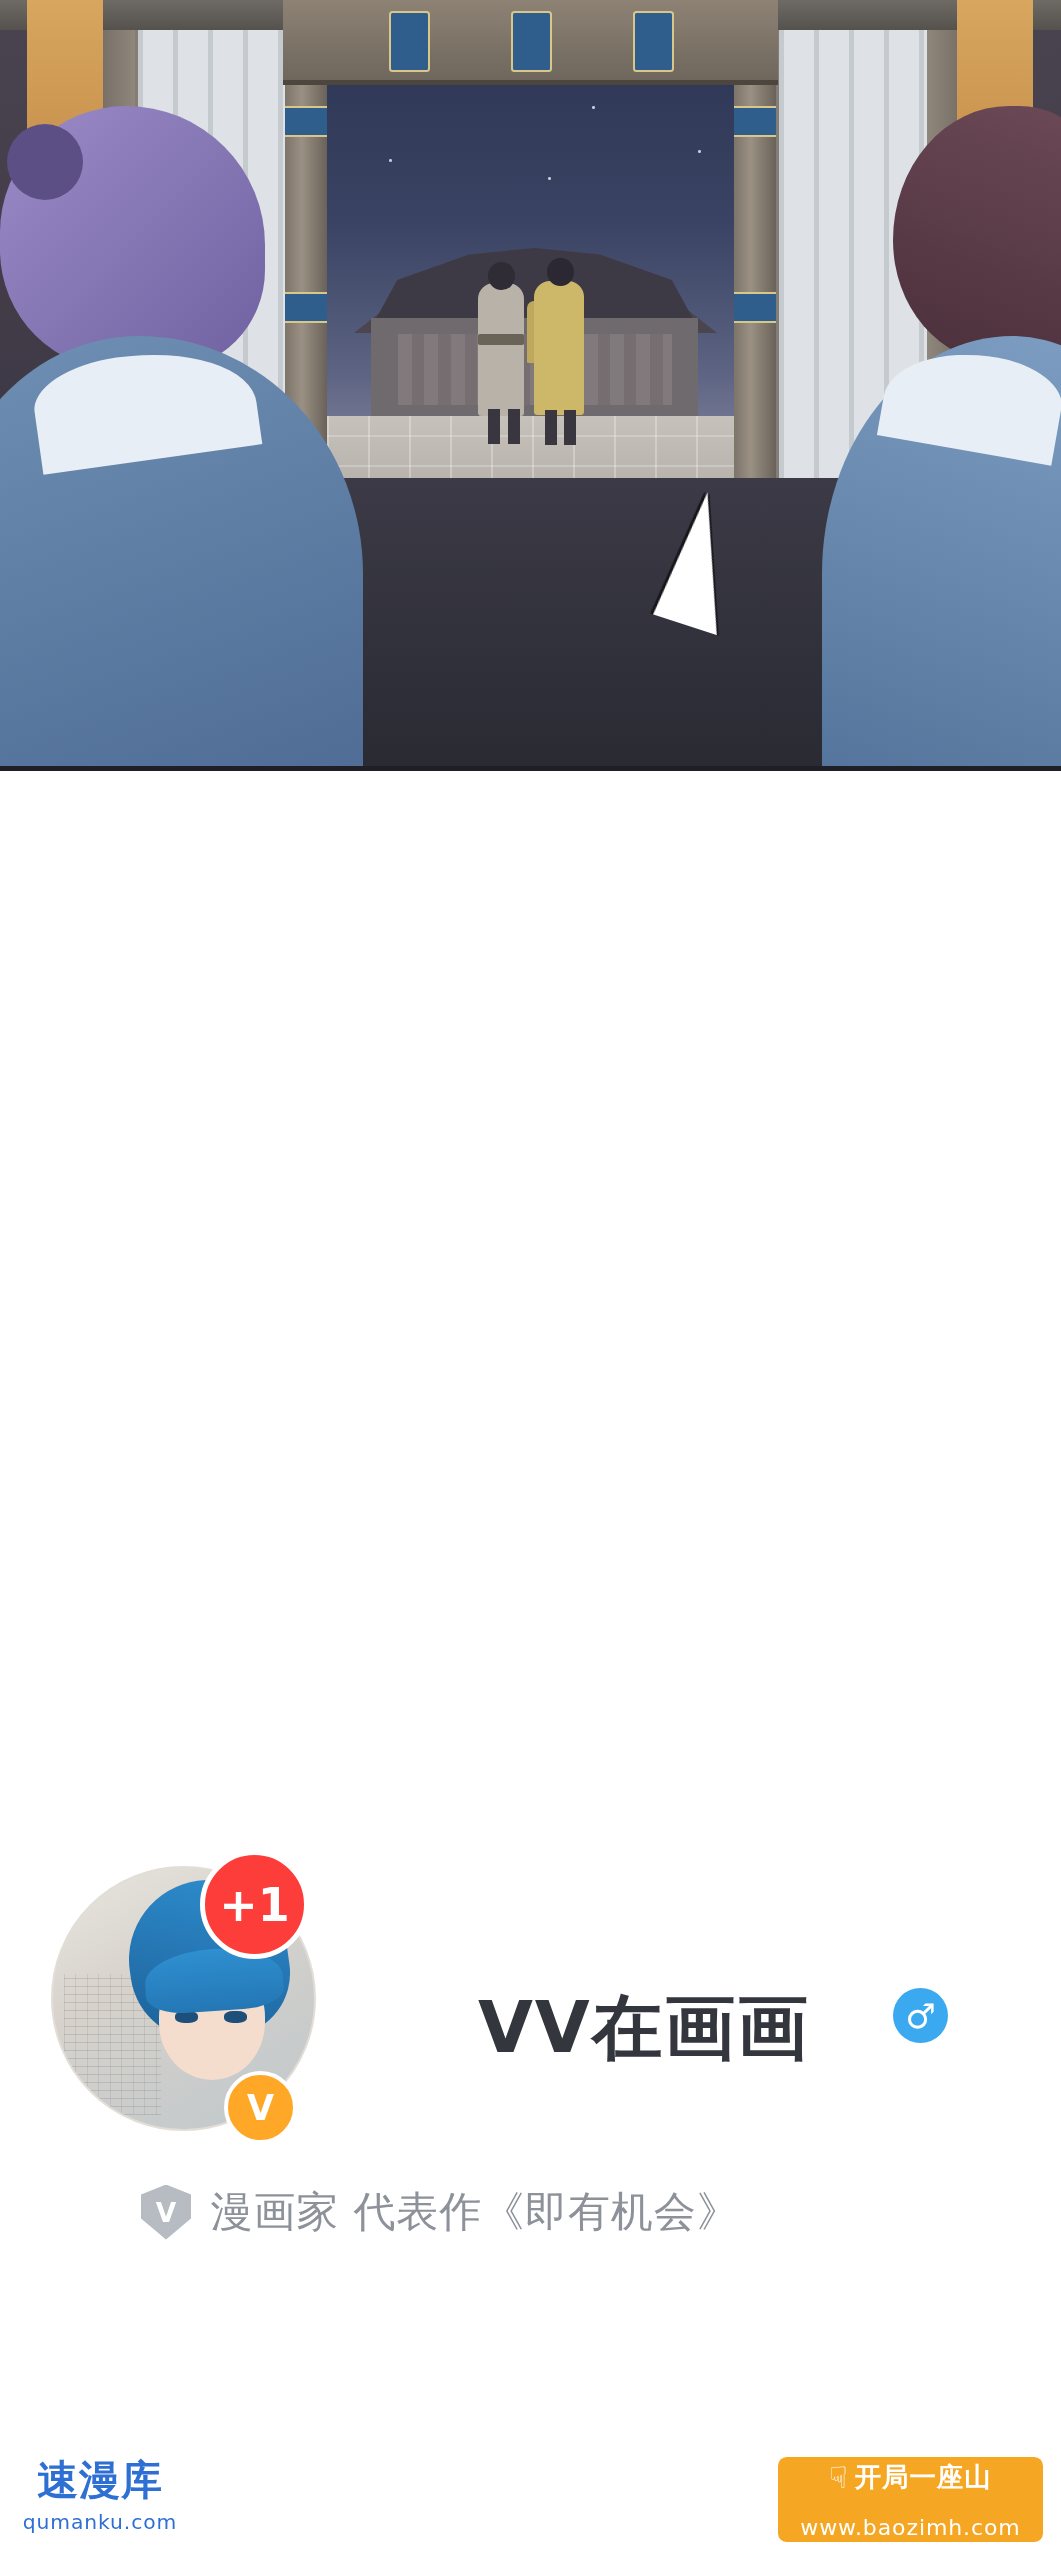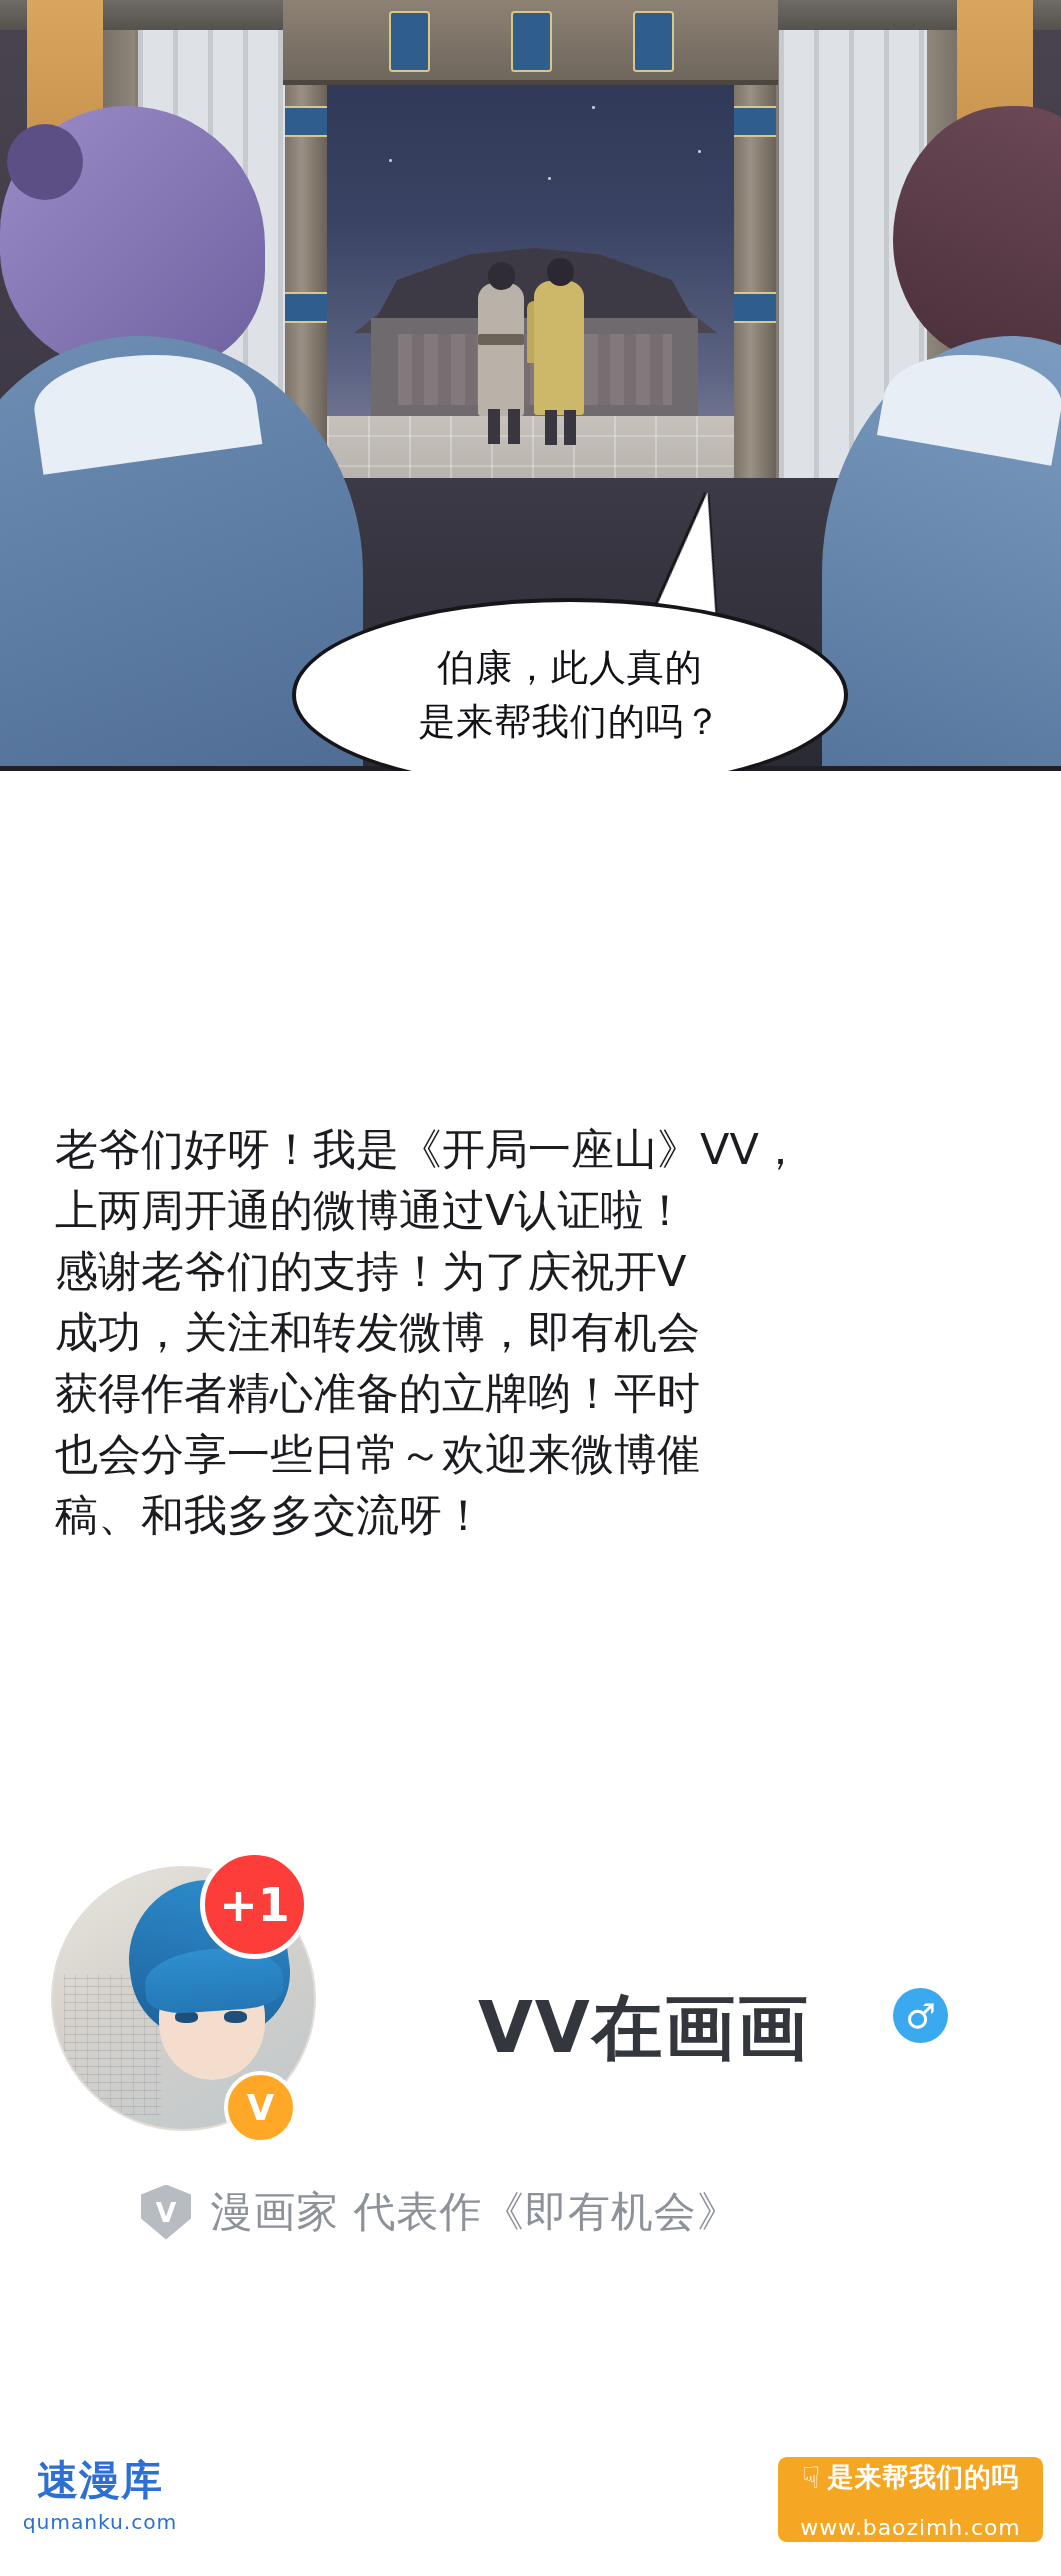--- a/index.html
+++ b/index.html
@@ -576,35 +576,24 @@
     <div class="char-left-hair"></div>
     <div class="char-left-bun"></div>
     <div class="char-left-body"></div>
     <div class="char-left-collar"></div>
 
     <div class="char-right-hair"></div>
     <div class="char-right-body"></div>
     <div class="char-right-collar"></div>
 
     <div class="bubble-tail"></div>
-    <div class="bubble">
-      <div class="bubble-text">伯康，此人真的
-是来帮我们的吗？</div>
-    </div>
 
     <div class="panel-bottom-border"></div>
   </div>
 
-  <div class="announcement">老爷们好呀！我是《开局一座山》VV，
-上两周开通的微博通过V认证啦！
-感谢老爷们的支持！为了庆祝开V
-成功，关注和转发微博，即有机会
-获得作者精心准备的立牌哟！平时
-也会分享一些日常～欢迎来微博催
-稿、和我多多交流呀！</div>
 
   <div class="card">
 
     <div class="avatar-wrap">
       <div class="avatar">
         <div class="avatar-sketch"></div>
         <div class="avatar-hair"></div>
         <div class="avatar-face">
           <div class="avatar-eye" style="left:16px; top:46px;"></div>
           <div class="avatar-eye" style="left:65px; top:46px;"></div>
@@ -625,19 +614,19 @@
   </div>
 
   <div class="wm-left">
     <div class="wm-left-title">速漫库</div>
     <div class="wm-left-sub">qumanku.com</div>
   </div>
 
   <div class="wm-right">
     <div class="wm-right-row">
       <span class="wm-hand">☟</span>
-      <span class="wm-right-title">是来帮我们的吗</span>
+      <span class="wm-right-title">开局一座山</span>
     </div>
     <div class="wm-right-sub">www.baozimh.com</div>
   </div>
 
 </div>
 
 
 </body></html>

